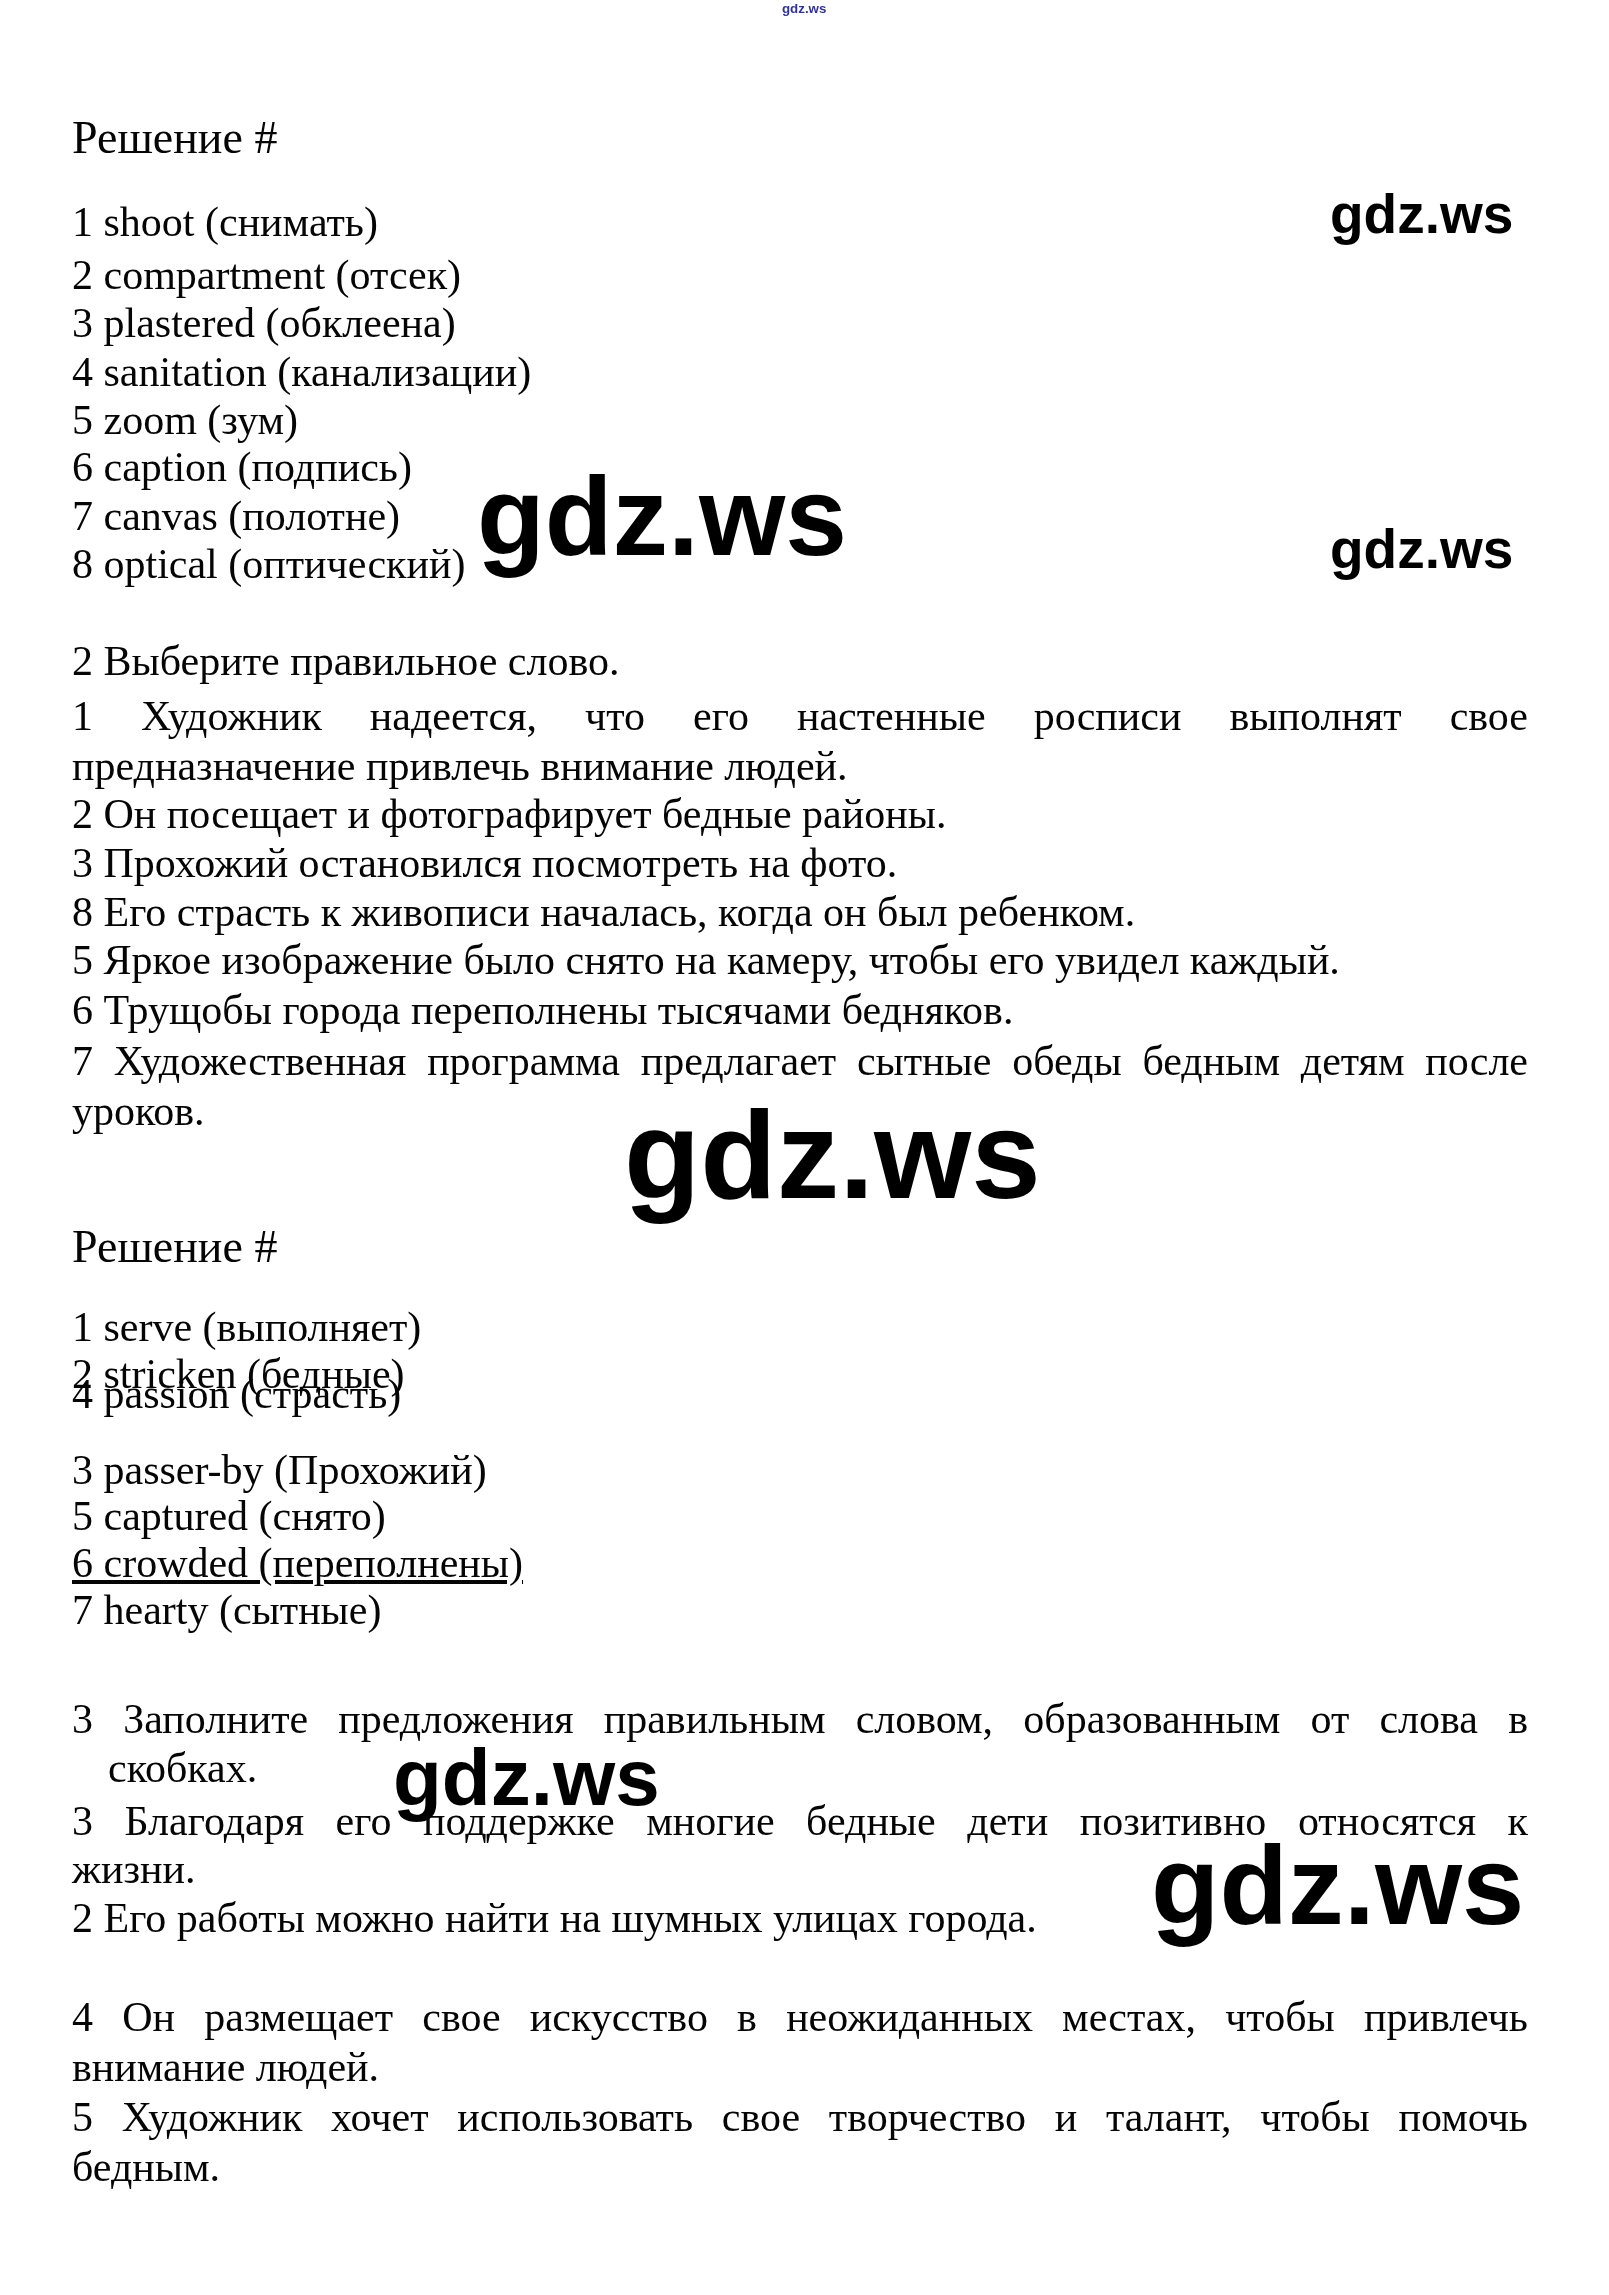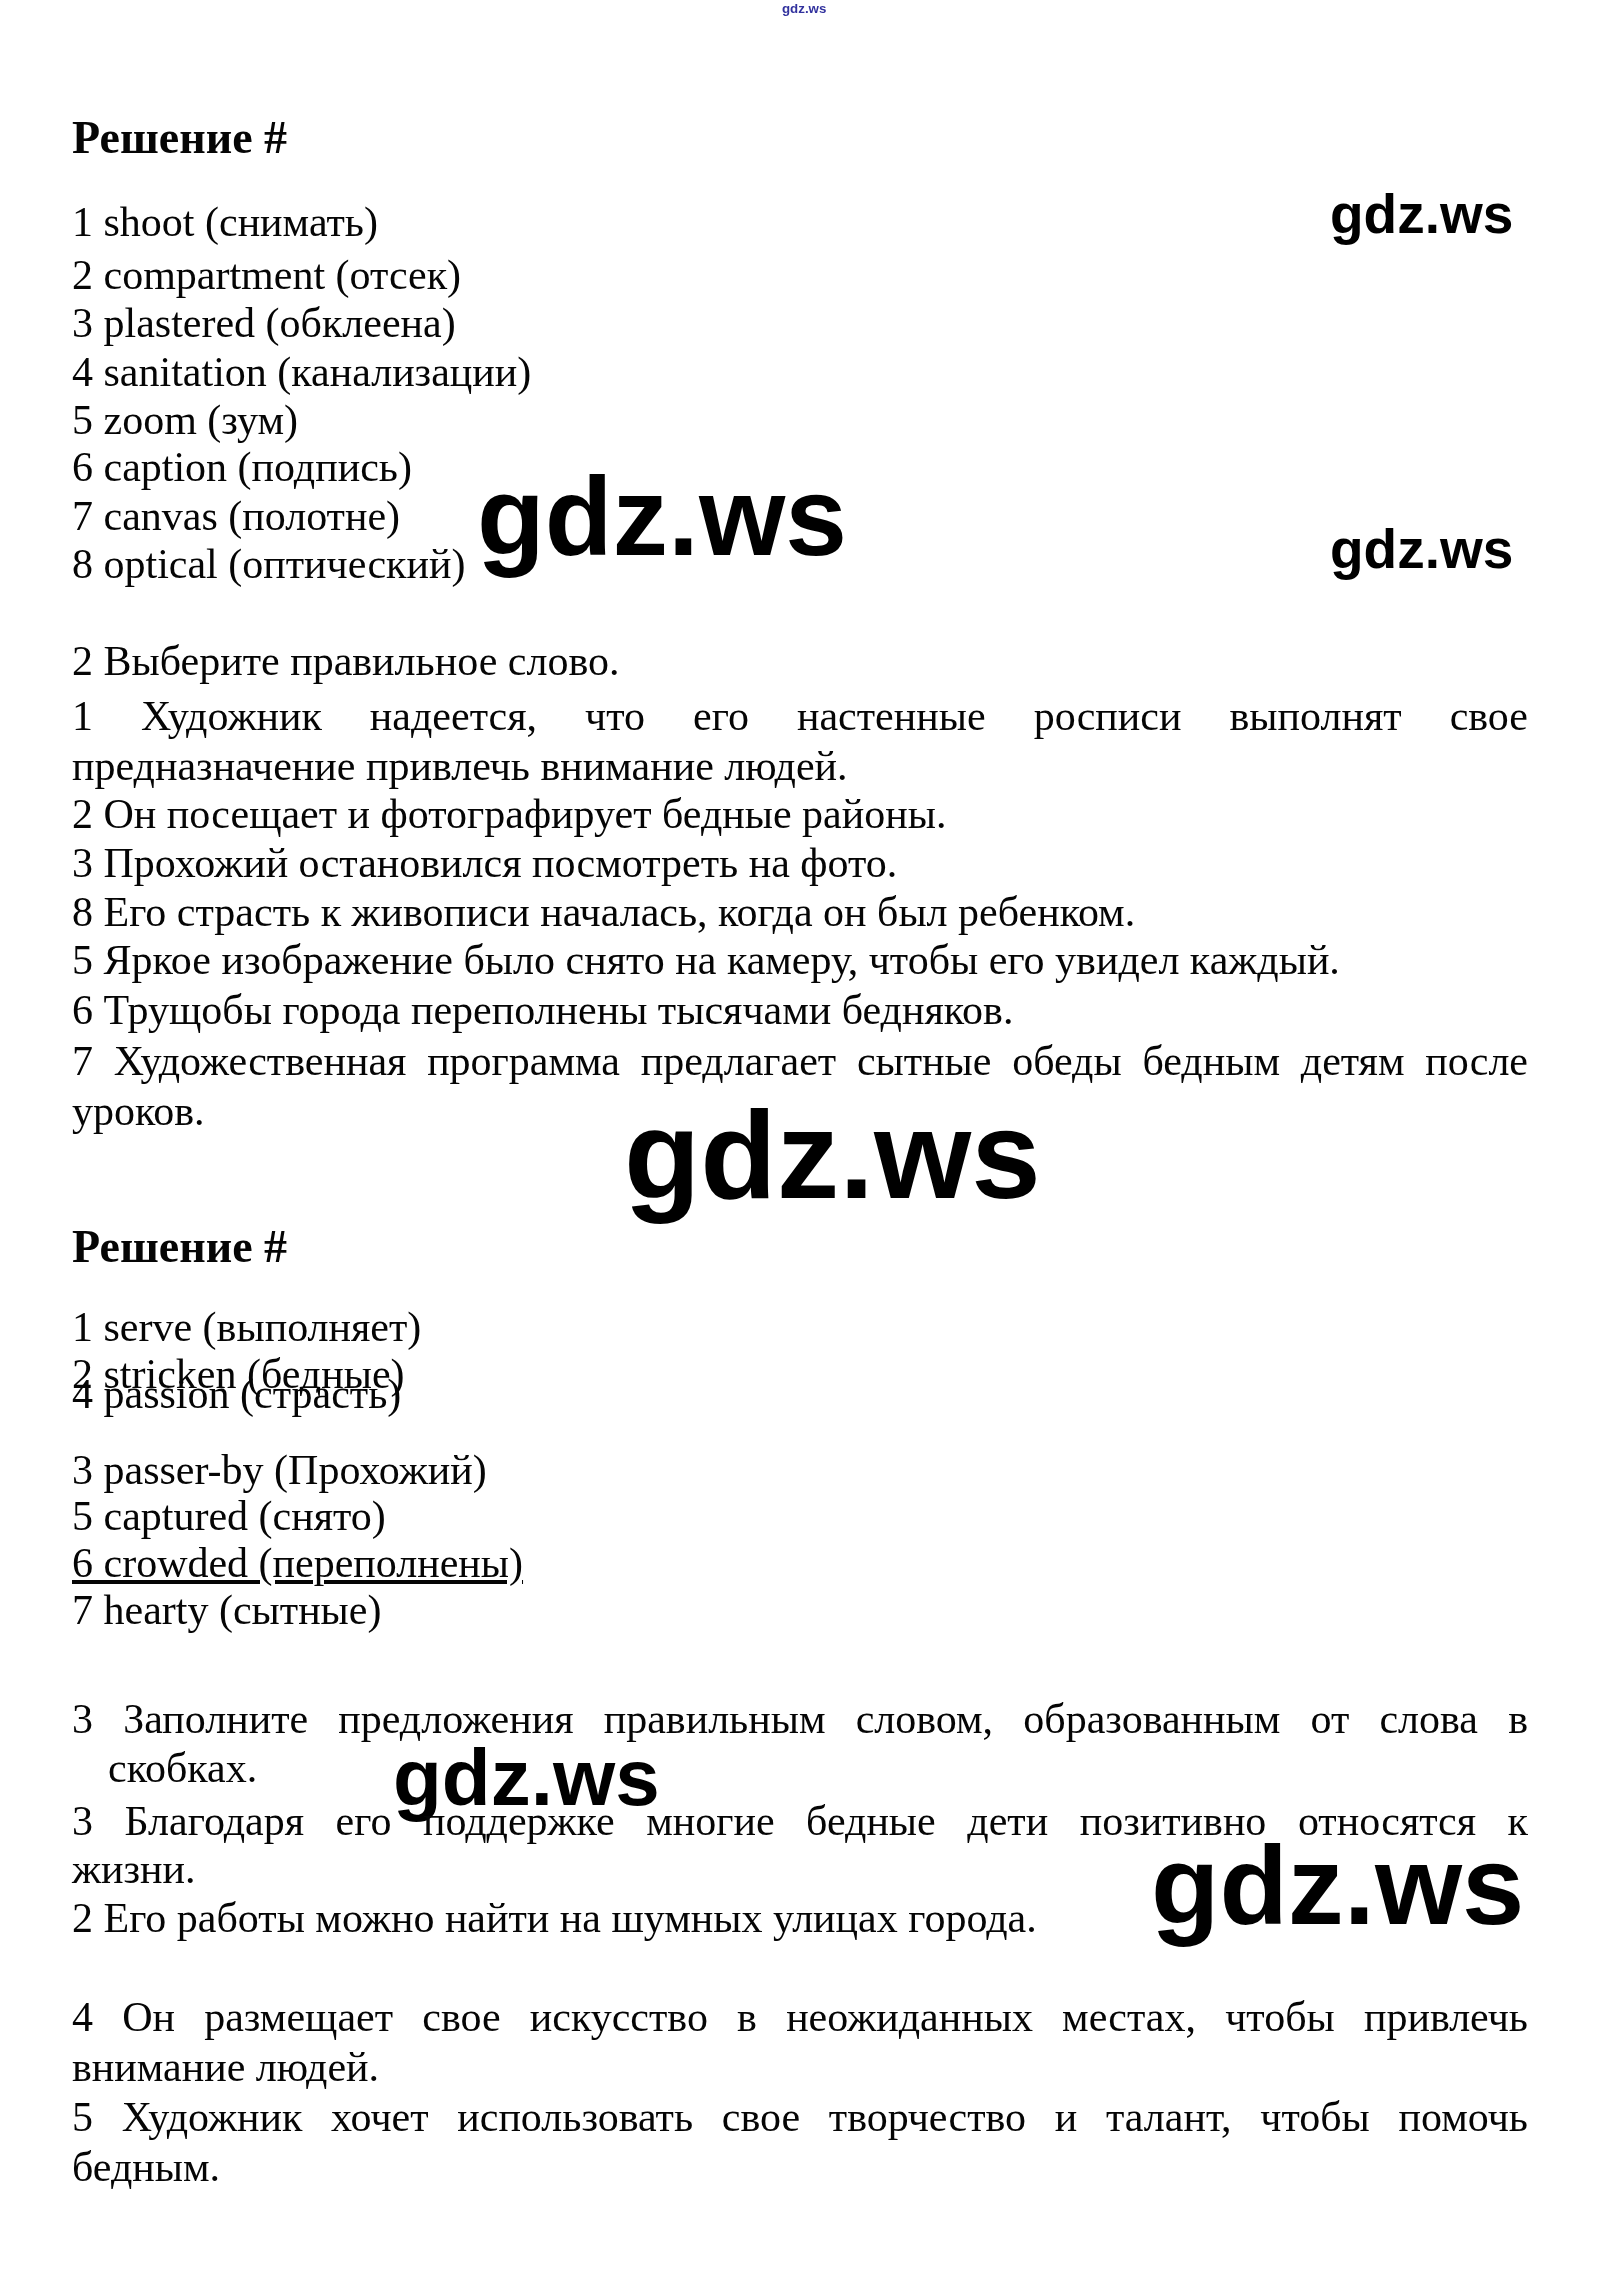--- a/index.html
+++ b/index.html
@@ -20,21 +20,21 @@
   }
   .jline{
     white-space:normal;
     width:1456px;
     text-align:justify;
     text-align-last:justify;
   }
   .heading{
     position:absolute;left:72px;
     font-size:46px;line-height:49px;
-    font-weight:bold;
+    font-weight:normal;
     white-space:nowrap;
     z-index:2;
   }
   .wm{
     position:absolute;
     font-family:"Liberation Sans","DejaVu Sans",sans-serif;
     font-weight:bold;
     line-height:1;
     color:#000000;
     z-index:1;

